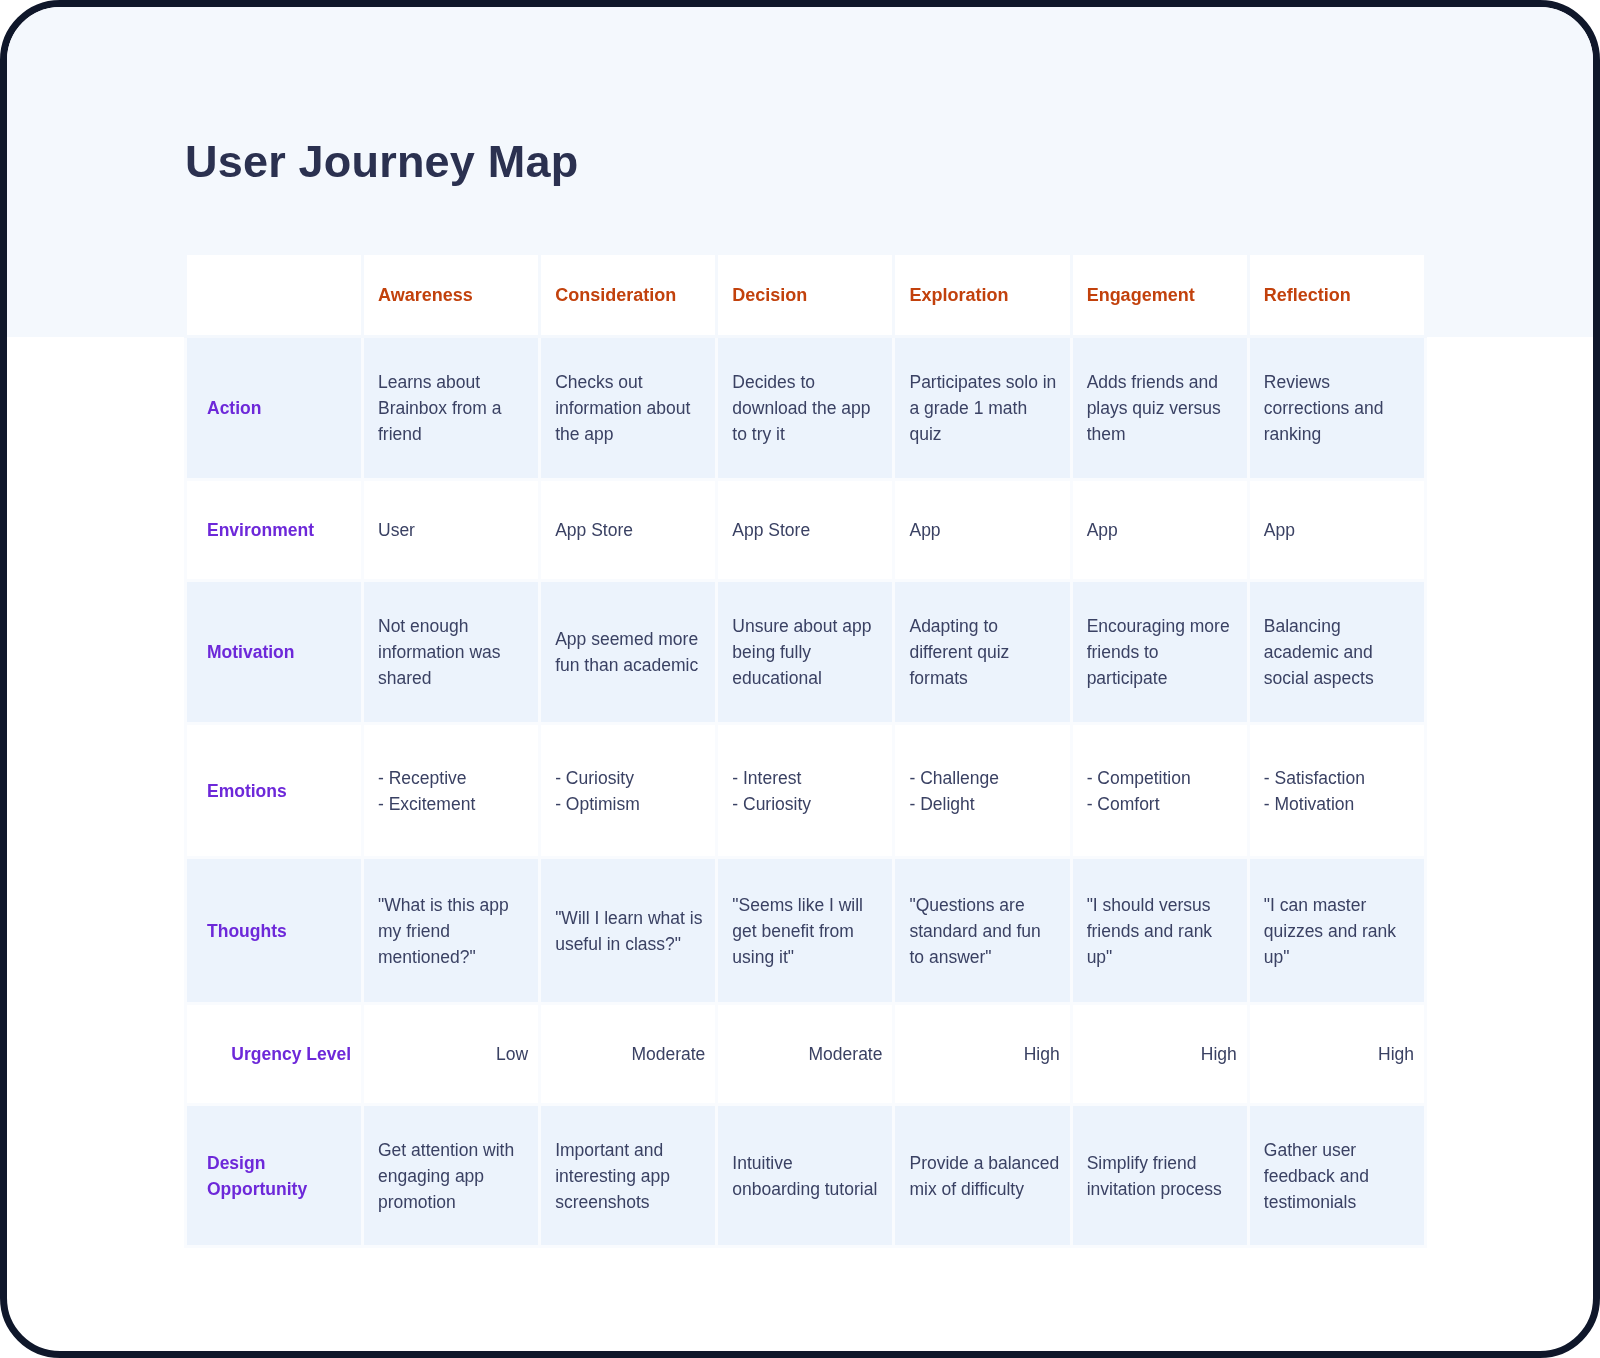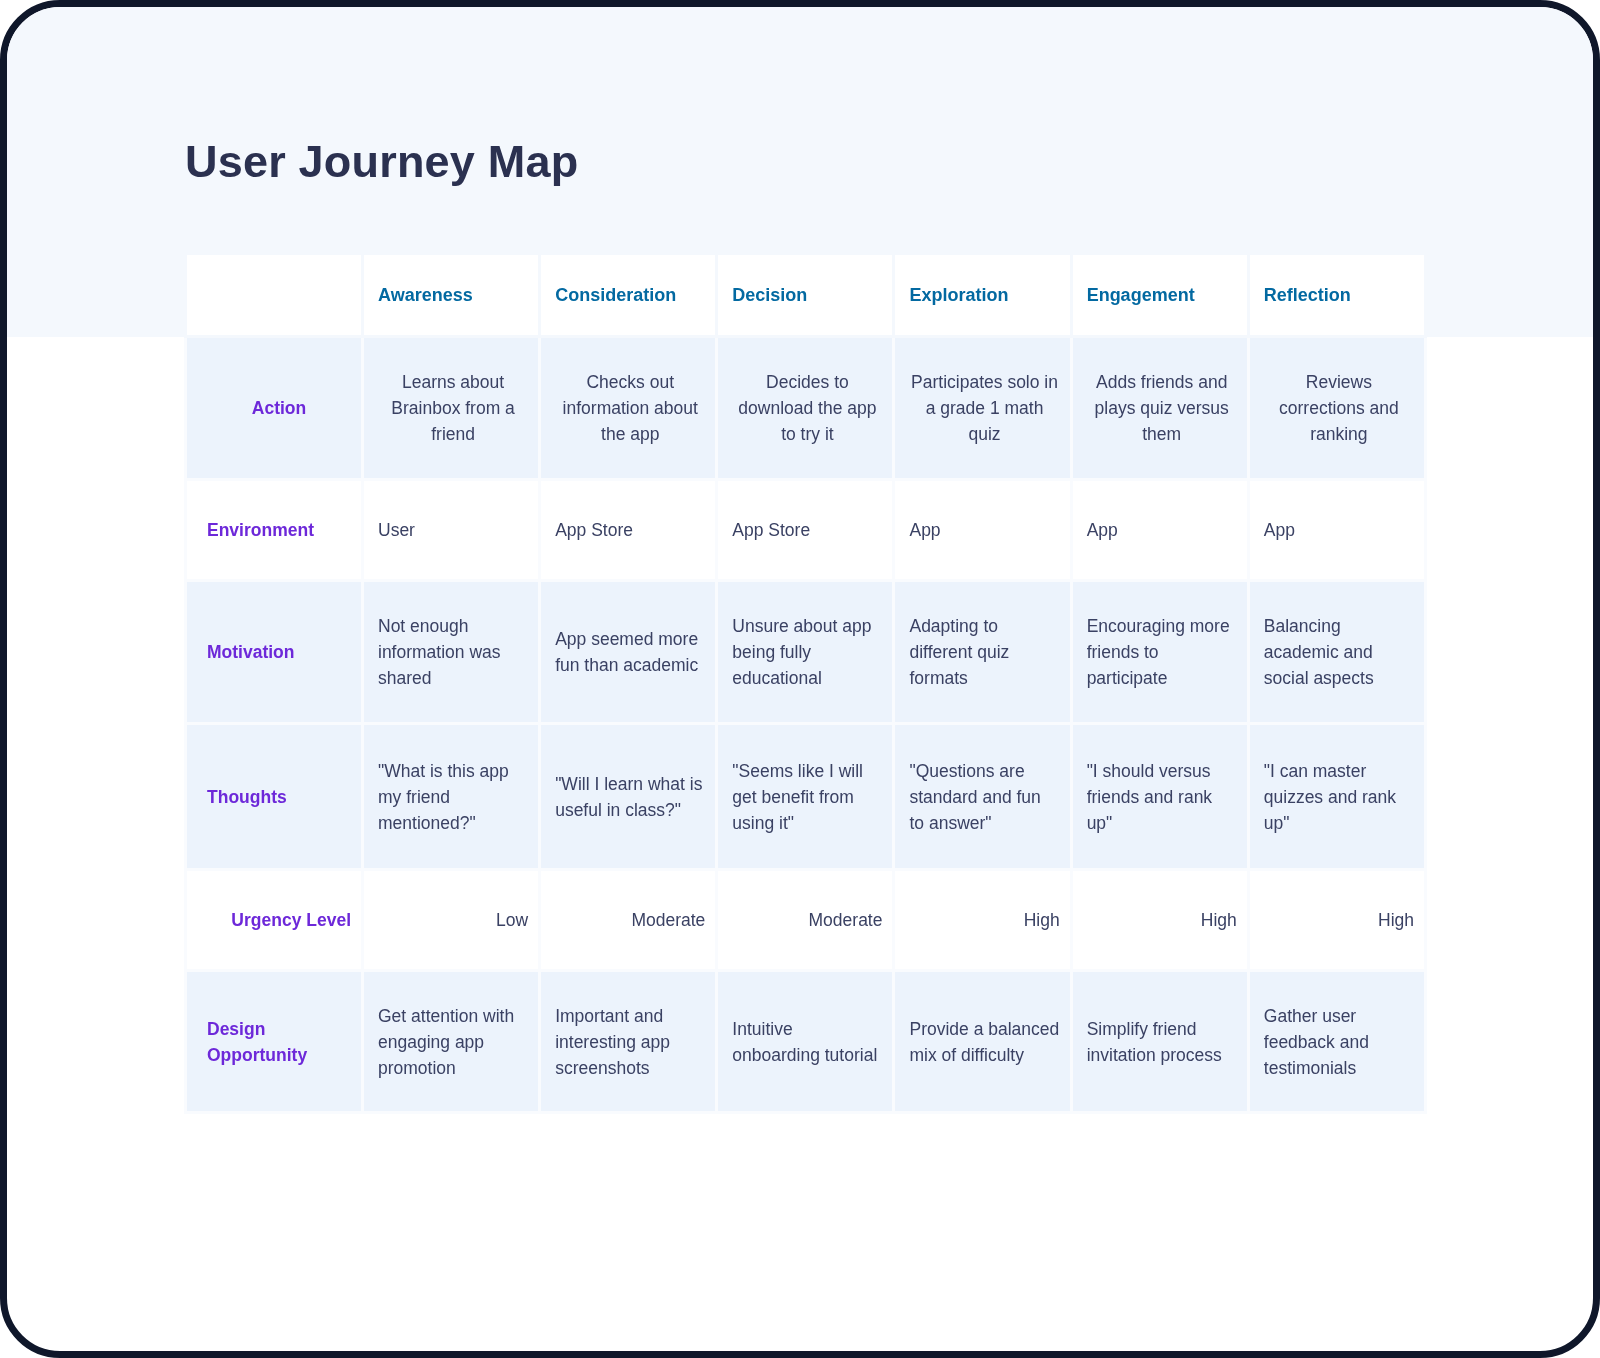--- a/index.html
+++ b/index.html
@@ -50,21 +50,21 @@
     vertical-align: middle;
     text-align: left;
     background: #ffffff;
     white-space: pre-line;
   }
 
   th.stage {
     height: 80px;
     font-size: 18px;
     font-weight: 700;
-    color: #0369a1;
+    color: #c2410c;
     padding: 0 8px 0 14px;
   }
   th.corner { height: 80px; }
 
   td.row-label {
     font-size: 17.5px;
     font-weight: 700;
     color: #6d28d9;
     padding: 0 10px 0 20px;
     line-height: 26px;
@@ -73,21 +73,21 @@
   td.cell {
     font-size: 17.5px;
     font-weight: 400;
     color: #3a4163;
     line-height: 26px;
     padding: 6px 10px 6px 14px;
   }
 
   tr.alt td { background: #ecf3fc; }
 
-  tr.r-action td     { height: 140px; text-align: center; }
+  tr.r-action td     { height: 140px; }
   tr.r-env td        { height: 98px; }
   tr.r-challenges td { height: 140px; }
   tr.r-emotions td   { height: 131px; }
   tr.r-thoughts td   { height: 143px; }
   tr.r-urgency td    { height: 98px; text-align: right; }
   tr.r-design td     { height: 139px; }
 </style>
 </head>
 <body>
 
@@ -141,20 +141,35 @@
     <tr class="alt r-challenges">
       <td class="row-label">Motivation</td>
       <td class="cell">Not enough information was shared</td>
       <td class="cell">App seemed more fun than academic</td>
       <td class="cell">Unsure about app being fully educational</td>
       <td class="cell">Adapting to different quiz formats</td>
       <td class="cell">Encouraging more friends to participate</td>
       <td class="cell">Balancing academic and social aspects</td>
     </tr>
 
+    <tr class="r-emotions">
+      <td class="row-label">Emotions</td>
+      <td class="cell">- Receptive
+- Excitement</td>
+      <td class="cell">- Curiosity
+- Optimism</td>
+      <td class="cell">- Interest
+- Curiosity</td>
+      <td class="cell">- Challenge
+- Delight</td>
+      <td class="cell">- Competition
+- Comfort</td>
+      <td class="cell">- Satisfaction
+- Motivation</td>
+    </tr>
 
     <tr class="alt r-thoughts">
       <td class="row-label">Thoughts</td>
       <td class="cell">"What is this app my friend mentioned?"</td>
       <td class="cell">"Will I learn what is useful in class?"</td>
       <td class="cell">"Seems like I will get benefit from using it"</td>
       <td class="cell">"Questions are standard and fun to answer"</td>
       <td class="cell">"I should versus friends and rank up"</td>
       <td class="cell">"I can master quizzes and rank up"</td>
     </tr>

